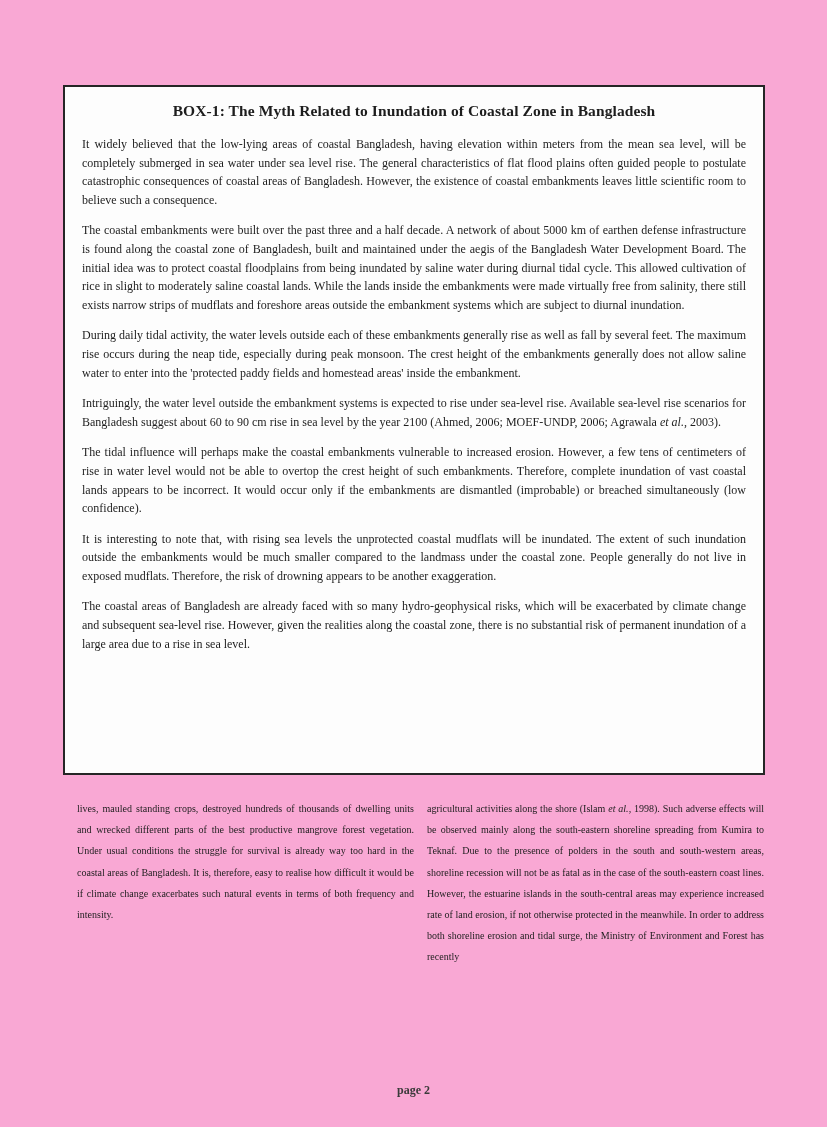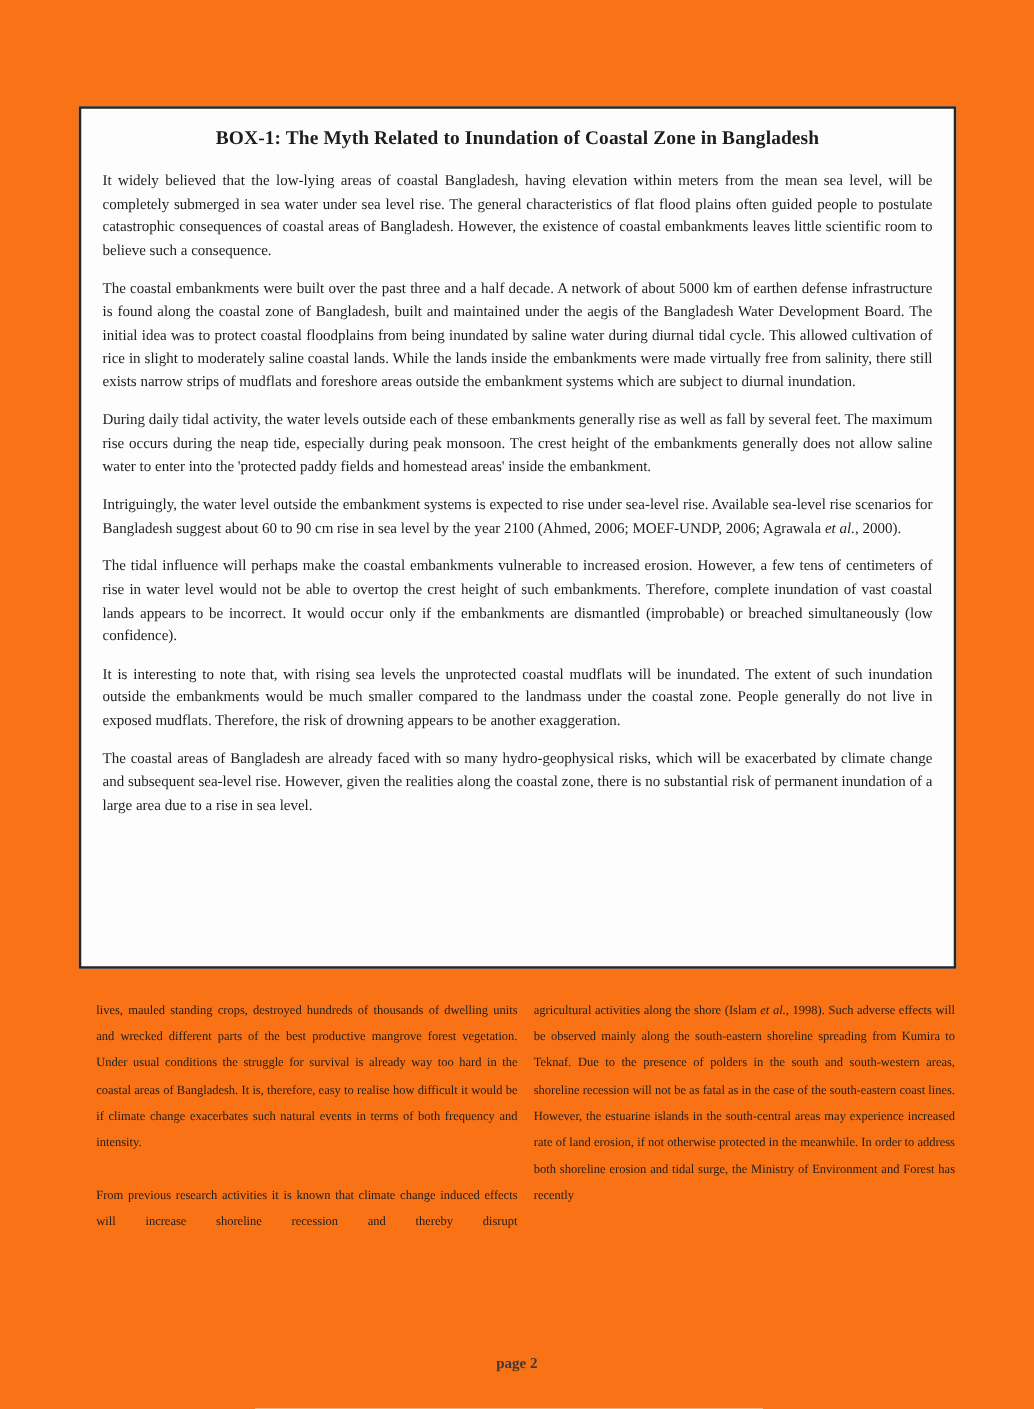--- a/index.html
+++ b/index.html
@@ -4,21 +4,21 @@
 <style>
   html, body {
     margin: 0;
     padding: 0;
     background: #fdfdfd;
   }
   .page {
     position: relative;
     width: 827px;
     height: 1127px;
-    background: #f97316;
+    background: #f9a8d4;
     font-family: "Liberation Serif", serif;
     color: #1d1d1d;
     overflow: hidden;
   }
   .box {
     position: absolute;
     left: 63px;
     top: 85px;
     width: 702px;
     height: 690px;
@@ -80,30 +80,29 @@
 </head>
 <body>
 
 <div class="page">
 
   <div class="box">
     <div class="box-title">BOX-1: The Myth Related to Inundation of Coastal Zone in Bangladesh</div>
     <p>It widely believed that the low-lying areas of coastal Bangladesh, having elevation within meters from the mean sea level, will be completely submerged in sea water under sea level rise. The general characteristics of flat flood plains often guided people to postulate catastrophic consequences of coastal areas of Bangladesh. However, the existence of coastal embankments leaves little scientific room to believe such a consequence.</p>
     <p>The coastal embankments were built over the past three and a half decade. A network of about 5000 km of earthen defense infrastructure is found along the coastal zone of Bangladesh, built and maintained under the aegis of the Bangladesh Water Development Board. The initial idea was to protect coastal floodplains from being inundated by saline water during diurnal tidal cycle. This allowed cultivation of rice in slight to moderately saline coastal lands. While the lands inside the embankments were made virtually free from salinity, there still exists narrow strips of mudflats and foreshore areas outside the embankment systems which are subject to diurnal inundation.</p>
     <p>During daily tidal activity, the water levels outside each of these embankments generally rise as well as fall by several feet. The maximum rise occurs during the neap tide, especially during peak monsoon. The crest height of the embankments generally does not allow saline water to enter into the 'protected paddy fields and homestead areas' inside the embankment.</p>
-    <p><span>Intriguingly, the water level outside the embankment systems is expected to rise under sea-level rise. Available sea-level rise scenarios for Bangladesh suggest about 60 to 90 cm rise in sea level by the year 2100 (Ahmed, 2006; MOEF-UNDP, 2006; Agrawala </span><span class="italic">et al.</span><span>, 2000).</span></p>
+    <p><span>Intriguingly, the water level outside the embankment systems is expected to rise under sea-level rise. Available sea-level rise scenarios for Bangladesh suggest about 60 to 90 cm rise in sea level by the year 2100 (Ahmed, 2006; MOEF-UNDP, 2006; Agrawala </span><span class="italic">et al.</span><span>, 2003).</span></p>
     <p>The tidal influence will perhaps make the coastal embankments vulnerable to increased erosion. However, a few tens of centimeters of rise in water level would not be able to overtop the crest height of such embankments. Therefore, complete inundation of vast coastal lands appears to be incorrect. It would occur only if the embankments are dismantled (improbable) or breached simultaneously (low confidence).</p>
     <p>It is interesting to note that, with rising sea levels the unprotected coastal mudflats will be inundated. The extent of such inundation outside the embankments would be much smaller compared to the landmass under the coastal zone. People generally do not live in exposed mudflats. Therefore, the risk of drowning appears to be another exaggeration.</p>
     <p>The coastal areas of Bangladesh are already faced with so many hydro-geophysical risks, which will be exacerbated by climate change and subsequent sea-level rise. However, given the realities along the coastal zone, there is no substantial risk of permanent inundation of a large area due to a rise in sea level.</p>
   </div>
 
   <div class="columns">
     <div class="col">
       <p>lives, mauled standing crops, destroyed hundreds of thousands of dwelling units and wrecked different parts of the best productive mangrove forest vegetation. Under usual conditions the struggle for survival is already way too hard in the coastal areas of Bangladesh. It is, therefore, easy to realise how difficult it would be if climate change exacerbates such natural events in terms of both frequency and intensity.</p>
-      <p class="cont">From previous research activities it is known that climate change induced effects will increase shoreline recession and thereby disrupt</p>
     </div>
     <div class="col">
       <p class="cont"><span>agricultural activities along the shore (Islam </span><span class="italic">et al.</span><span>, 1998). Such adverse effects will be observed mainly along the south-eastern shoreline spreading from Kumira to Teknaf. Due to the presence of polders in the south and south-western areas, shoreline recession will not be as fatal as in the case of the south-eastern coast lines. However, the estuarine islands in the south-central areas may experience increased rate of land erosion, if not otherwise protected in the meanwhile. In order to address both shoreline erosion and tidal surge, the Ministry of Environment and Forest has recently</span></p>
     </div>
   </div>
 
   <div class="footer">page 2</div>
 
 </div>
 

